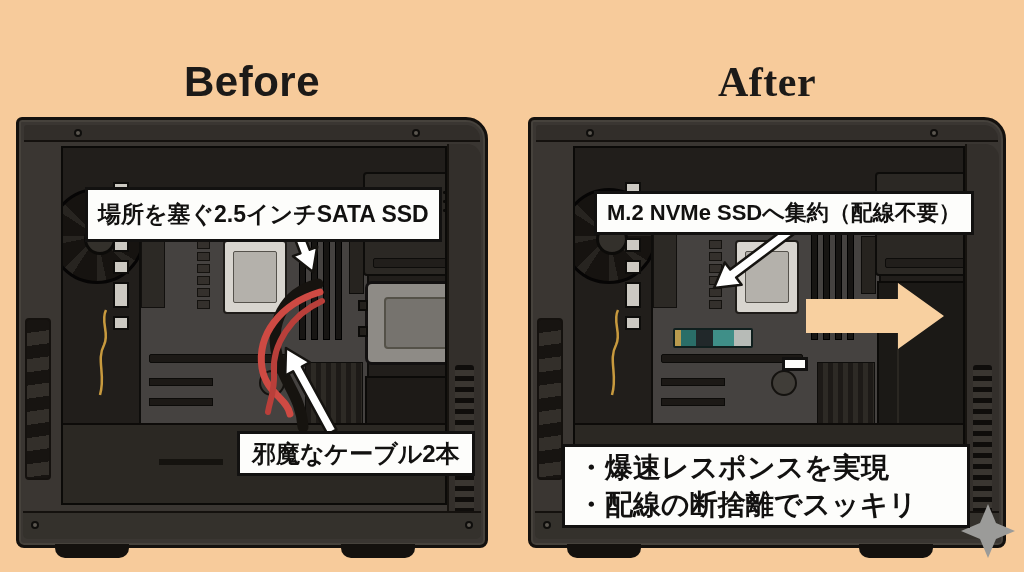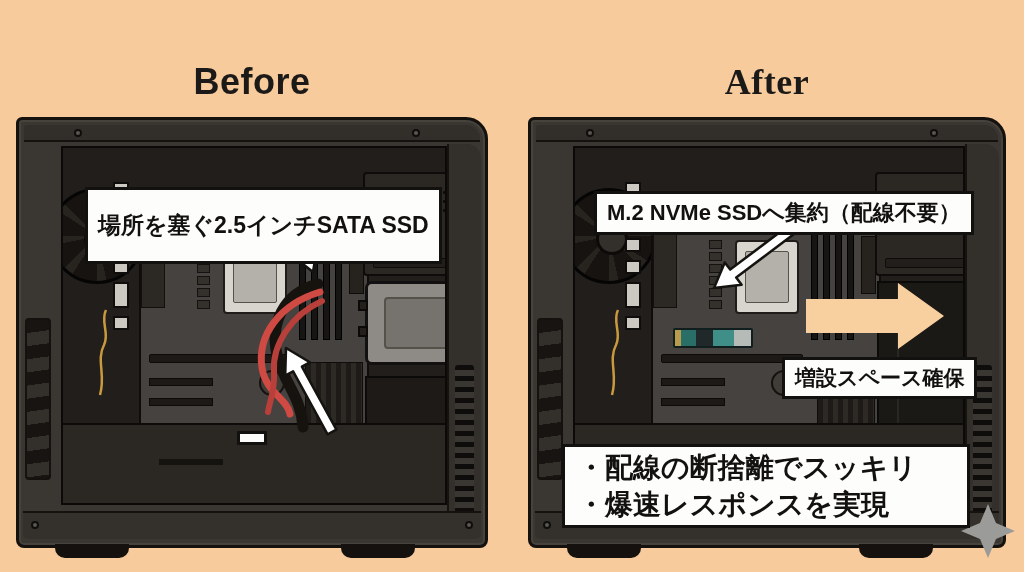--- a/index.html
+++ b/index.html
@@ -5,21 +5,21 @@
   * { margin:0; padding:0; box-sizing:border-box; }
   html,body { width:1024px; height:572px; }
   body {
     position:relative; width:1024px; height:572px; overflow:hidden;
     background:#F7CB9B;
     font-family:"Liberation Sans", sans-serif;
     color:#171513;
   }
   .heading {
     position:absolute; top:58px; height:48px; line-height:48px;
-    text-align:center; font-size:36px; font-weight:700; color:#1c1a18;
+    text-align:center; font-size:42px; font-weight:700; color:#1c1a18;
     letter-spacing:0.5px;
   }
   #heading-before { left:16px;  width:472px; }
   #heading-after  { left:528px; width:478px;font-family:Liberation Serif, serif; }
 
   
   .case {
     position:absolute; top:117px; height:431px;
     background:#3A3632; border:3px solid #14110e;
     border-radius:6px 22px 8px 8px;
@@ -126,21 +126,21 @@
 
   .psu-shroud { position:absolute; left:0; right:0; bottom:0; height:80px;
     background:#2b2823; border-top:2px solid #0d0b09; }
   .psu-slot { position:absolute; left:96px; top:34px; width:64px; height:6px; background:#15130f; }
 
   
   .label-box {
     position:absolute; z-index:10; background:#FDFDFB; border:3px solid #121110;
     color:#121110; font-weight:700; text-align:center; white-space:nowrap;
   }
-  #label-sata   { left:85px;  top:187px; font-size:23px; padding:20px 10px; }
+  #label-sata   { left:85px;  top:187px; font-size:23px; padding:9px 10px; }
   #label-cables { left:237px; top:431px; font-size:24px; padding:4px 12px; line-height:31px; }
   #label-m2     { left:594px; top:191px; font-size:22px; padding:4px 10px; }
   #label-hdd    { left:782px; top:357px; font-size:21px; padding:4px 10px; line-height:28px; text-align:left; }
   #benefits-box { left:562px; top:444px; width:408px; font-size:28px; line-height:37px;
                   text-align:left; padding:2px 12px; }
 
   #overlay { position:absolute; left:0; top:0; z-index:5; pointer-events:none; }
 </style>
 </head>
 <body>
@@ -314,24 +314,24 @@
   <path d="M788,226 L730.2,269.6 L724.8,262.4 L714,288 L741.6,284.8 L736.2,277.6 L794,234 Z" fill="#FFFFFF" stroke="#151310" stroke-width="2.5" stroke-linejoin="round"></path>
 
   <path d="M806,299 L898,299 L898,283 L944,316 L898,349 L898,333 L806,333 Z" fill="#F8D0A0"></path>
 
   <path d="M988,504 L996,523 L1015,531 L996,539 L988,558 L980,539 L961,531 L980,523 Z" fill="#9B9B99"></path>
 </svg>
 
 <div class="label-box" id="label-sata">場所を塞ぐ2.5インチSATA SSD</div>
 
 <div class="label-box" id="label-cables">
+  <div>邪魔なケーブル2本</div>
 </div>
 
 <div class="label-box" id="label-m2">M.2 NVMe SSDへ集約（配線不要）</div>
 
 <div class="label-box" id="label-hdd">
-  <div>増設スペース確保</div>
 </div>
 
 <div class="label-box" id="benefits-box">
+  <div>・爆速レスポンスを実現</div>
   <div>・配線の断捨離でスッキリ</div>
-  <div>・爆速レスポンスを実現</div>
 </div>
 
 </body></html>

